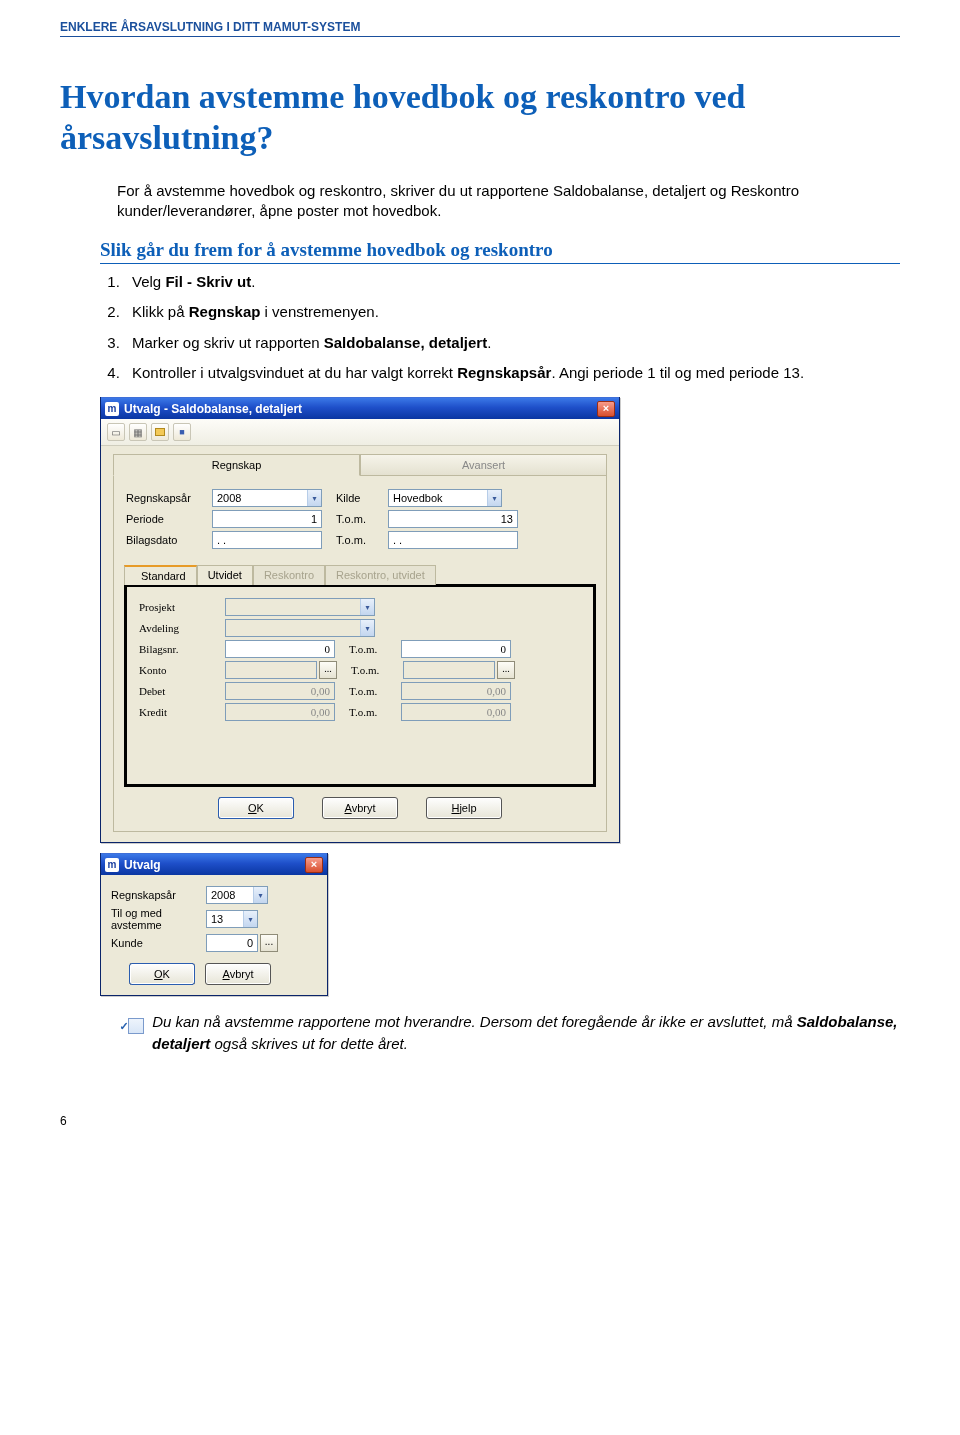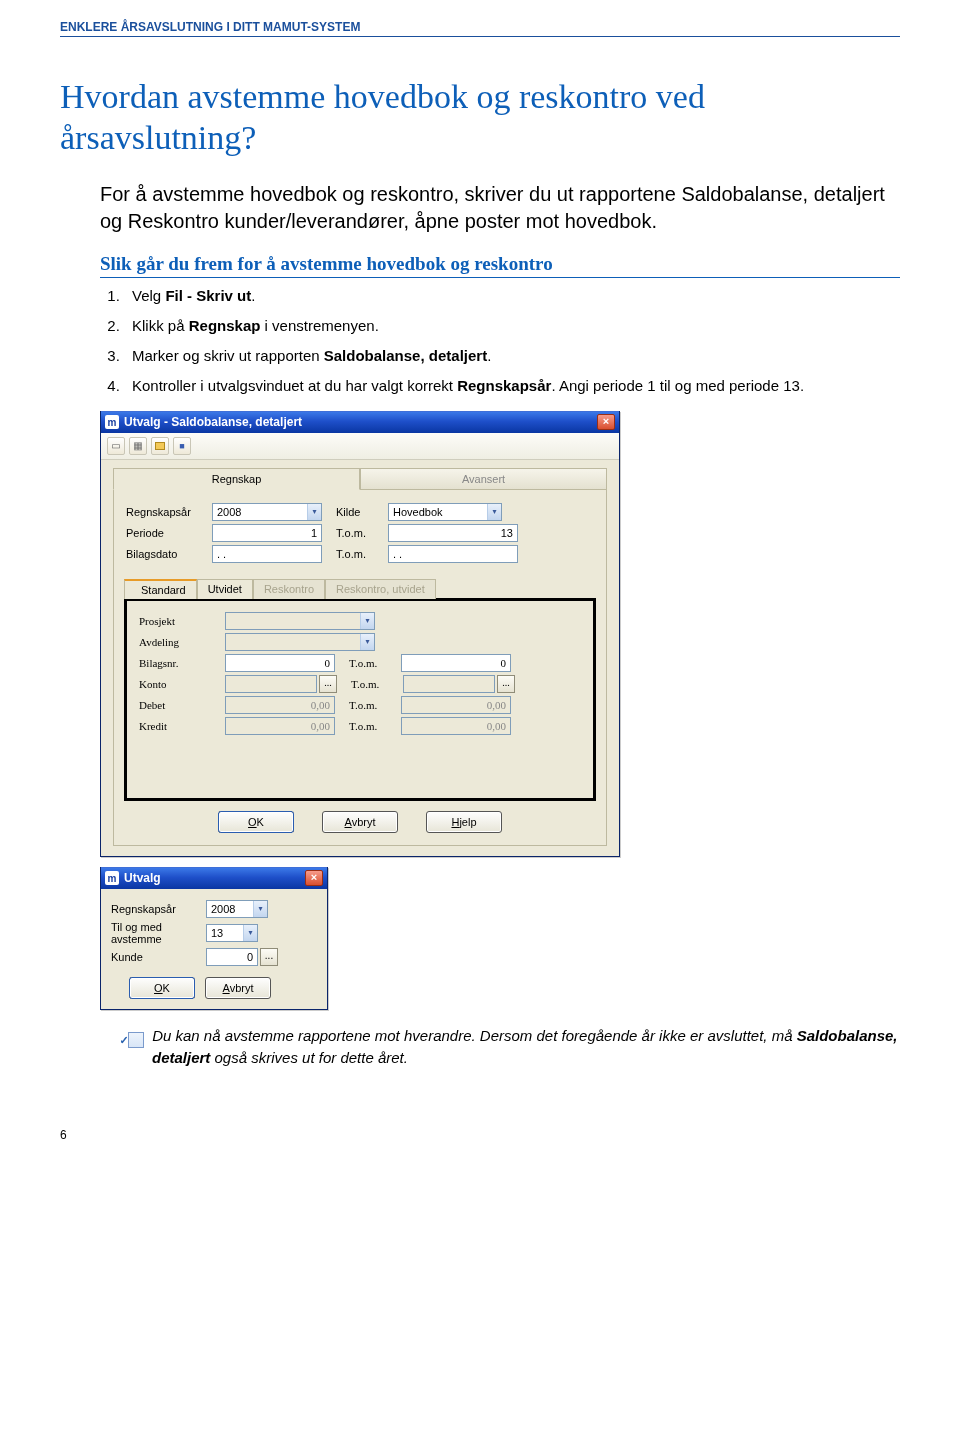--- a/index.html
+++ b/index.html
@@ -18,30 +18,30 @@
     color: #1a4f9c;
     font-size: 12px;
     font-weight: bold;
     border-bottom: 1px solid #1a4f9c;
     padding-bottom: 2px;
     margin-bottom: 40px;
   }
   h1 {
     color: #0d5fb8;
     font-family: Georgia, 'Times New Roman', serif;
-    font-weight: normal;
+    font-weight: bold;
     font-size: 34px;
     margin: 0 0 22px 0;
     line-height: 1.2;
   }
   .intro-block { margin-left: 40px; }
   .intro {
-    font-size: 20px;
+    font-size: 15px;
     line-height: 1.35;
-    margin: 0 0 18px 0;
+    margin: 0 0 18px 17px;
   }
   h2 {
     color: #0d5fb8;
     font-family: Liberation Serif, serif;
     font-size: 19px;
     font-weight: bold;
     border-bottom: 1px solid #0d5fb8;
     padding-bottom: 2px;
     margin: 0 0 8px 0;
   }

